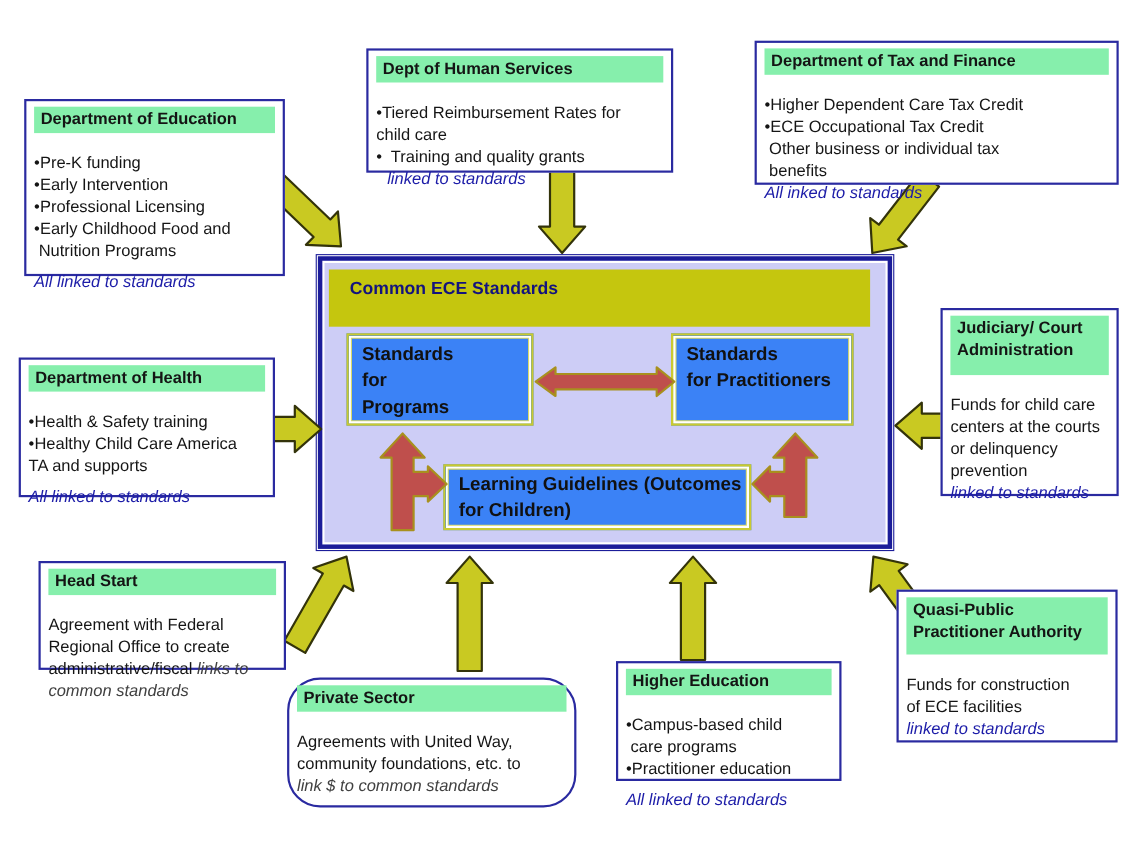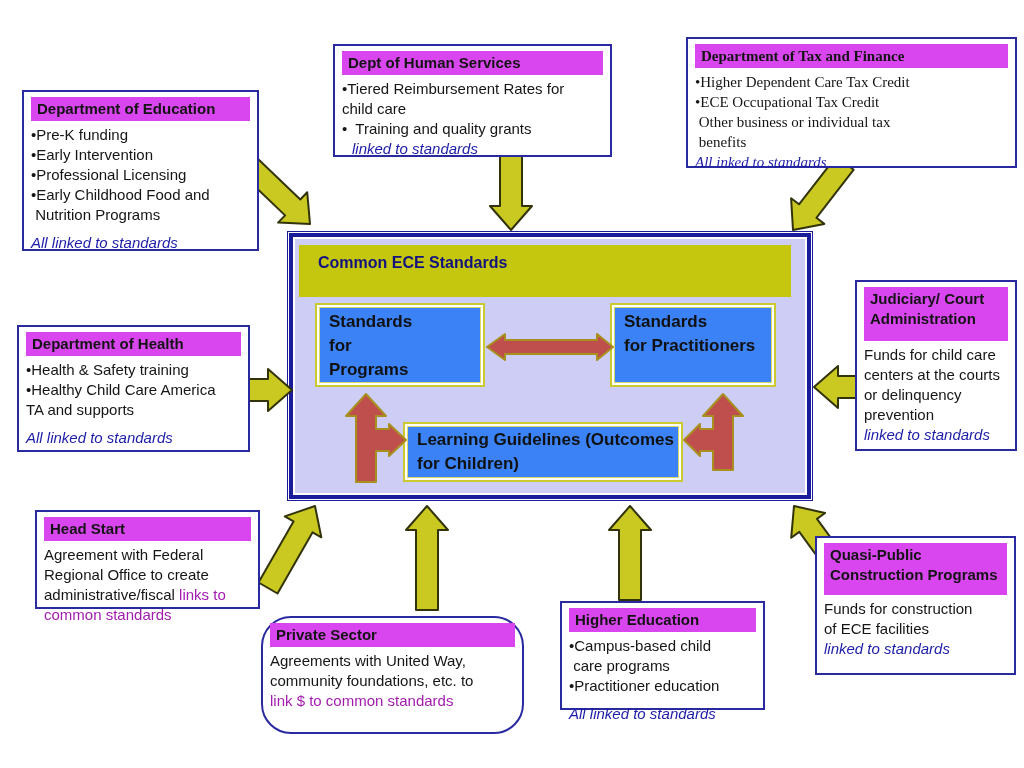--- a/index.html
+++ b/index.html
@@ -6,25 +6,25 @@
   .slide{position:relative;width:1024px;height:768px;background:#ffffff;
          font-family:"Liberation Sans",sans-serif;overflow:hidden;}
 
   
   .arrows{position:absolute;left:0;top:0;z-index:2;pointer-events:none;}
   .ya{fill:#c9c922;stroke:#33330a;stroke-width:2;stroke-linejoin:round;}
   .ra{fill:#bf4f4c;stroke:#a8901e;stroke-width:2;stroke-linejoin:round;}
 
   
   .box{position:absolute;background:#ffffff;border:2px solid #2a2aa0;z-index:3;box-sizing:border-box;}
-  .hdr{background:#d946ef;color:#141414;font-weight:bold;font-size:15px;line-height:20px;
-       margin:5px 7px 4px;padding:2px 6px;white-space:pre-line;}
+  .hdr{background:#86efac;color:#141414;font-weight:bold;font-size:15px;line-height:20px;
+       margin:5px 7px 18px;padding:2px 6px;white-space:pre-line;}
   .hdr.tall{padding-bottom:12px;}
   .ln{font-size:15px;line-height:20px;color:#151515;margin:0 7px;white-space:pre-wrap;}
-  .lk{color:#a21caf;}
+  .lk{color:#404040;font-style:italic;}
   .ftr{color:#1c1ca8;font-style:italic;font-size:15px;line-height:20px;margin:0 7px;}
   .gap{margin-top:8px;}
 
   
   .central{position:absolute;left:289px;top:233px;width:522px;height:266px;
            background:#cdcdf6;border:4px solid #1b1c99;box-sizing:border-box;
            box-shadow:inset 0 0 0 2px #ffffff,0 0 0 1px #ffffff,0 0 0 2px #1b1c99;z-index:1;}
   .central-header{background:#c5c60e;height:52px;line-height:36px;margin:8px 16px 0 6px;
                   padding-left:19px;color:#13137e;font-size:16px;font-weight:bold;}
   .inner{position:absolute;background:#3b82f6;border:2px solid #caca30;box-sizing:border-box;
@@ -77,21 +77,21 @@
   </div>
 
   <div class="box" style="left:333px;top:44px;width:279px;height:113px;">
     <div class="hdr">Dept of Human Services</div>
     <div class="ln">•Tiered Reimbursement Rates for</div>
     <div class="ln">child care</div>
     <div class="ln">•  Training and quality grants</div>
     <div class="ftr" style="padding-left:10px;">linked to standards</div>
   </div>
 
-  <div class="box" style="left:686px;top:37px;width:331px;height:131px;font-family:Liberation Serif, serif;">
+  <div class="box" style="left:686px;top:37px;width:331px;height:131px;">
     <div class="hdr">Department of Tax and Finance</div>
     <div class="ln">•Higher Dependent Care Tax Credit</div>
     <div class="ln">•ECE Occupational Tax Credit</div>
     <div class="ln"> Other business or individual tax</div>
     <div class="ln"> benefits</div>
     <div class="ftr">All inked to standards</div>
   </div>
 
   <div class="box" style="left:17px;top:325px;width:233px;height:127px;">
     <div class="hdr">Department of Health</div>
@@ -129,19 +129,19 @@
   <div class="box" style="left:560px;top:601px;width:205px;height:109px;">
     <div class="hdr">Higher Education</div>
     <div class="ln">•Campus-based child</div>
     <div class="ln"> care programs</div>
     <div class="ln">•Practitioner education</div>
     <div class="ftr gap">All linked to standards</div>
   </div>
 
   <div class="box" style="left:815px;top:536px;width:201px;height:139px;">
     <div class="hdr tall" style="padding-bottom:10px;">Quasi-Public
-Construction Programs</div>
+Practitioner Authority</div>
     <div class="ln">Funds for construction</div>
     <div class="ln">of ECE facilities</div>
     <div class="ftr">linked to standards</div>
   </div>
 
 </div>
 
 </body></html>

